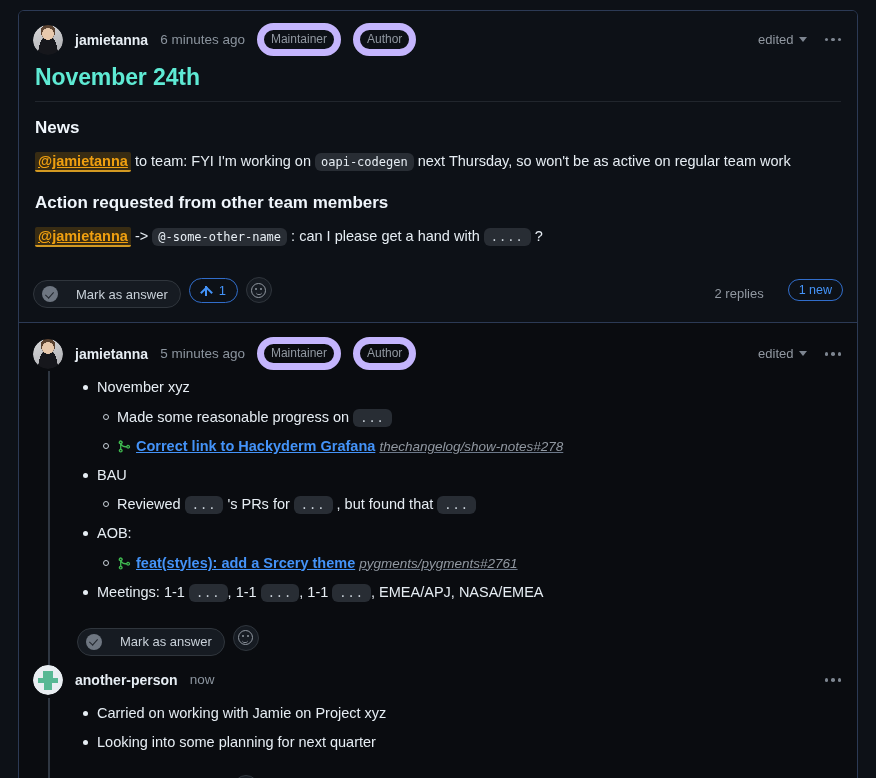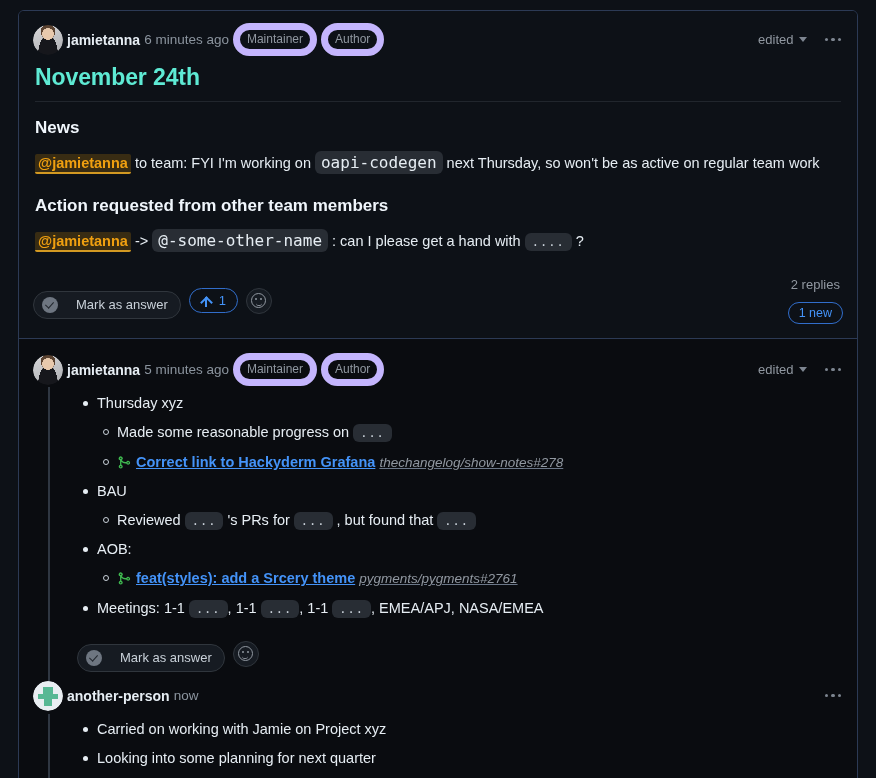--- a/index.html
+++ b/index.html
@@ -35,21 +35,21 @@
   
   .comment-top {
     background: #0d1117;
     padding: 12px 14px 0 14px;
     position: relative;
   }
 
   .comment-header {
     display: flex;
     align-items: center;
-    gap: 4px;
+    gap: 12px;
     position: relative;
     min-height: 32px;
   }
 
   .avatar {
     width: 30px;
     height: 30px;
     border-radius: 50%;
     flex: 0 0 30px;
     overflow: hidden;
@@ -166,25 +166,26 @@
     color: #e6edf3;
     margin-bottom: 20px;
   }
   .mention-text {
     color: #f0a010;
     background: rgba(187, 128, 9, 0.25);
     font-weight: bold;
     border-radius: 2px;
     padding: 1px 3px;
     border-bottom: 2px solid #d29922;
+    text-decoration: underline;
   }
 
   code.pill {
     font-family: "DejaVu Sans Mono", monospace;
-    font-size: 16px;
+    font-size: 12px;
     background: #282d34;
     border-radius: 6px;
     padding: 2px 6px;
     color: #e6edf3;
     white-space: nowrap;
   }
 
   code.pill-dots {
     font-family: "DejaVu Sans Mono", monospace;
     font-size: 12px;
@@ -300,23 +301,22 @@
     position: absolute;
     left: 3.2px; top: 7.4px;
     width: 6px; height: 3px;
     border-bottom: 1.4px solid #9198a1;
     border-radius: 0 0 6px 6px;
   }
 
   .replies-info {
     margin-left: auto;
     display: flex;
-    align-items: center;
-    gap: 10px;
-    flex-direction: column;
+    align-items: flex-end;
+    gap: 24px;
   }
   .replies-count {
     color: #9198a1;
     font-size: 13px;
   }
   .badge-new {
     border: 1px solid #316dca;
     border-radius: 20px;
     color: #4493f8;
     font-size: 12.5px;
@@ -516,21 +516,21 @@
                 <i></i>
                 <i></i>
                 <i></i>
               </span>
           </div>
         </div>
 
         <div class="reply-body">
           <ul class="bullets">
             <li>
-              <span>Thursday xyz</span>
+              <span>November xyz</span>
               <ul class="sub">
                 <li><span>Made some reasonable progress on </span><code class="pill-dots">...</code></li>
                 <li>
                   <svg class="pr-icon" viewBox="0 0 16 16" fill="#3fb950">
                       <path d="M5.45 5.154A4.25 4.25 0 0 0 9.25 7.5h1.378a2.251 2.251 0 1 1 0 1.5H9.25A5.734 5.734 0 0 1 5 7.123v3.505a2.25 2.25 0 1 1-1.5 0V5.372a2.25 2.25 0 1 1 1.95-.218ZM4.25 13.5a.75.75 0 1 0 0-1.5.75.75 0 0 0 0 1.5Zm8.5-4.5a.75.75 0 1 0 0-1.5.75.75 0 0 0 0 1.5ZM5 3.25a.75.75 0 1 0-1.5 0 .75.75 0 0 0 1.5 0Z"></path>
                     </svg><a class="pr-link" href="#">Correct link to Hackyderm Grafana</a> <span class="repo-ref">thechangelog/show-notes#278</span>
                 </li>
               </ul>
             </li>
 

